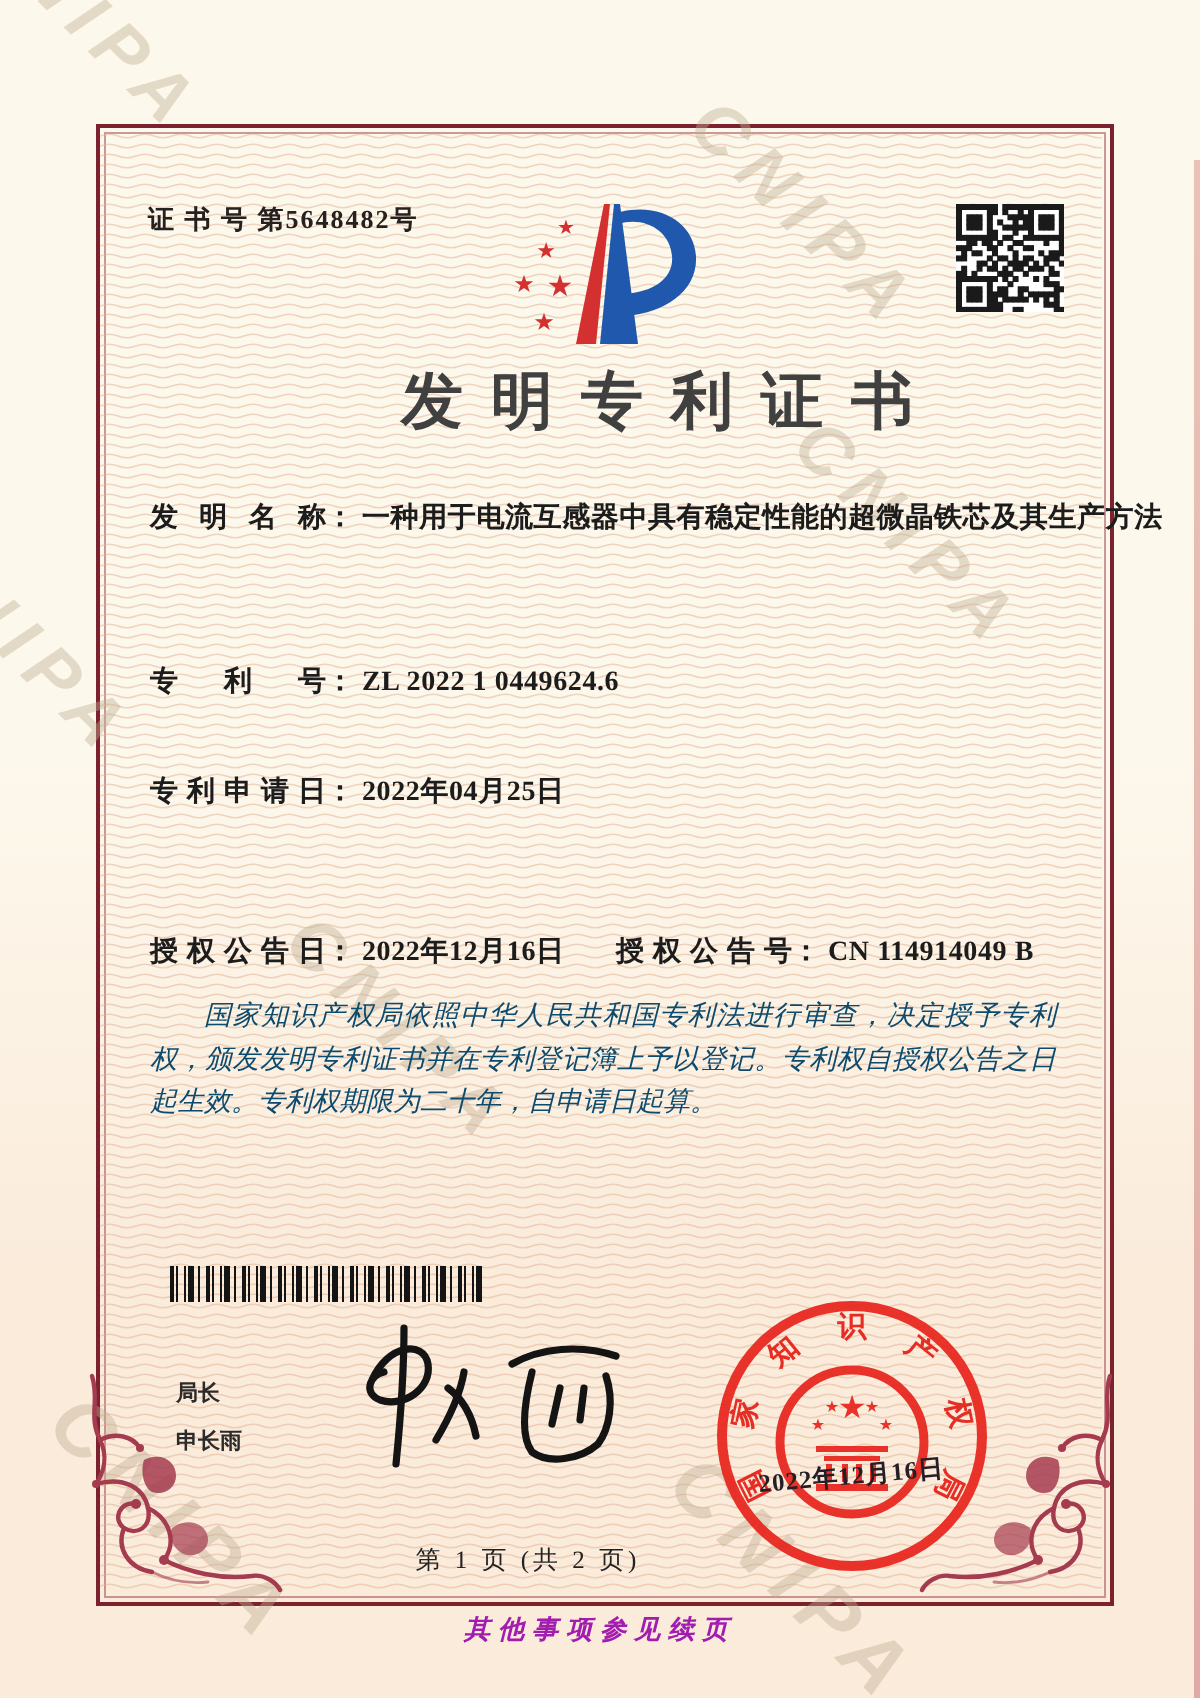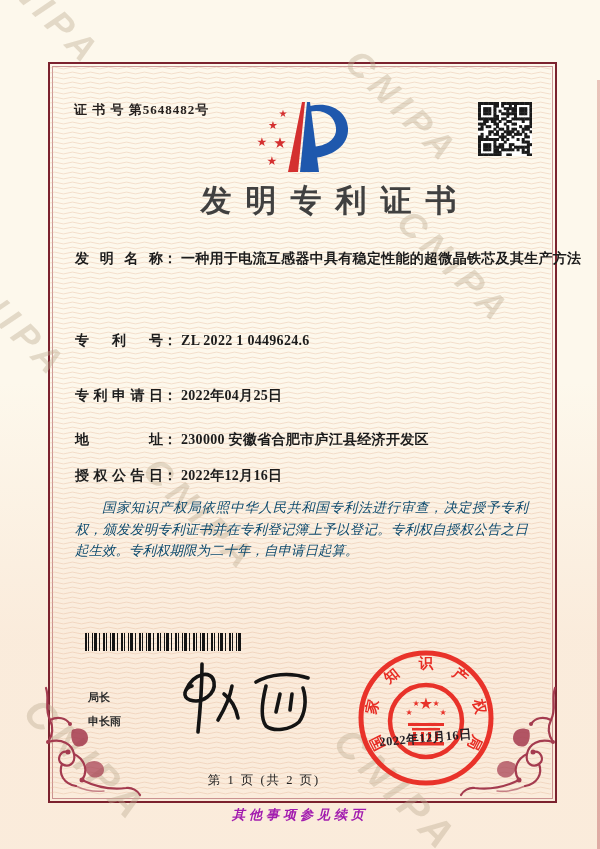--- a/index.html
+++ b/index.html
@@ -485,25 +485,25 @@
 
     <div class="frow" style="top:250px;">
       <span class="flabel">发明名称</span><span class="fcolon">：</span><span class="fval">一种用于电流互感器中具有稳定性能的超微晶铁芯及其生产方法</span>
     </div>
     <div class="frow" style="top:332px;">
       <span class="flabel">专利号</span><span class="fcolon">：</span><span class="fval">ZL 2022 1 0449624.6</span>
     </div>
     <div class="frow" style="top:359px;margin-top:28px;">
       <span class="flabel">专利申请日</span><span class="fcolon">：</span><span class="fval">2022年04月25日</span>
     </div>
-    <div class="frow" style="top:431px;">
-      <span class="flabel">地址</span><span class="fcolon">：</span><span class="fval">230000 安徽省合肥市庐江县经济开发区</span>
-    </div>
     <div class="frow" style="top:467px;">
       <span class="flabel">授权公告日</span><span class="fcolon">：</span><span class="fval">2022年12月16日</span>
+      <span class="fpair2">
+        <span class="flabel">授权公告号</span><span class="fcolon">：</span><span class="fval">CN 114914049 B</span>
+      </span>
     </div>
 
     <div class="paras">
       <p>国家知识产权局依照中华人民共和国专利法进行审查，决定授予专利权，颁发发明专利证书并在专利登记簿上予以登记。专利权自授权公告之日起生效。专利权期限为二十年，自申请日起算。</p>
     </div>
 
     <div class="barcode"></div>
 
     <div class="officer">
       <div>局长</div>

